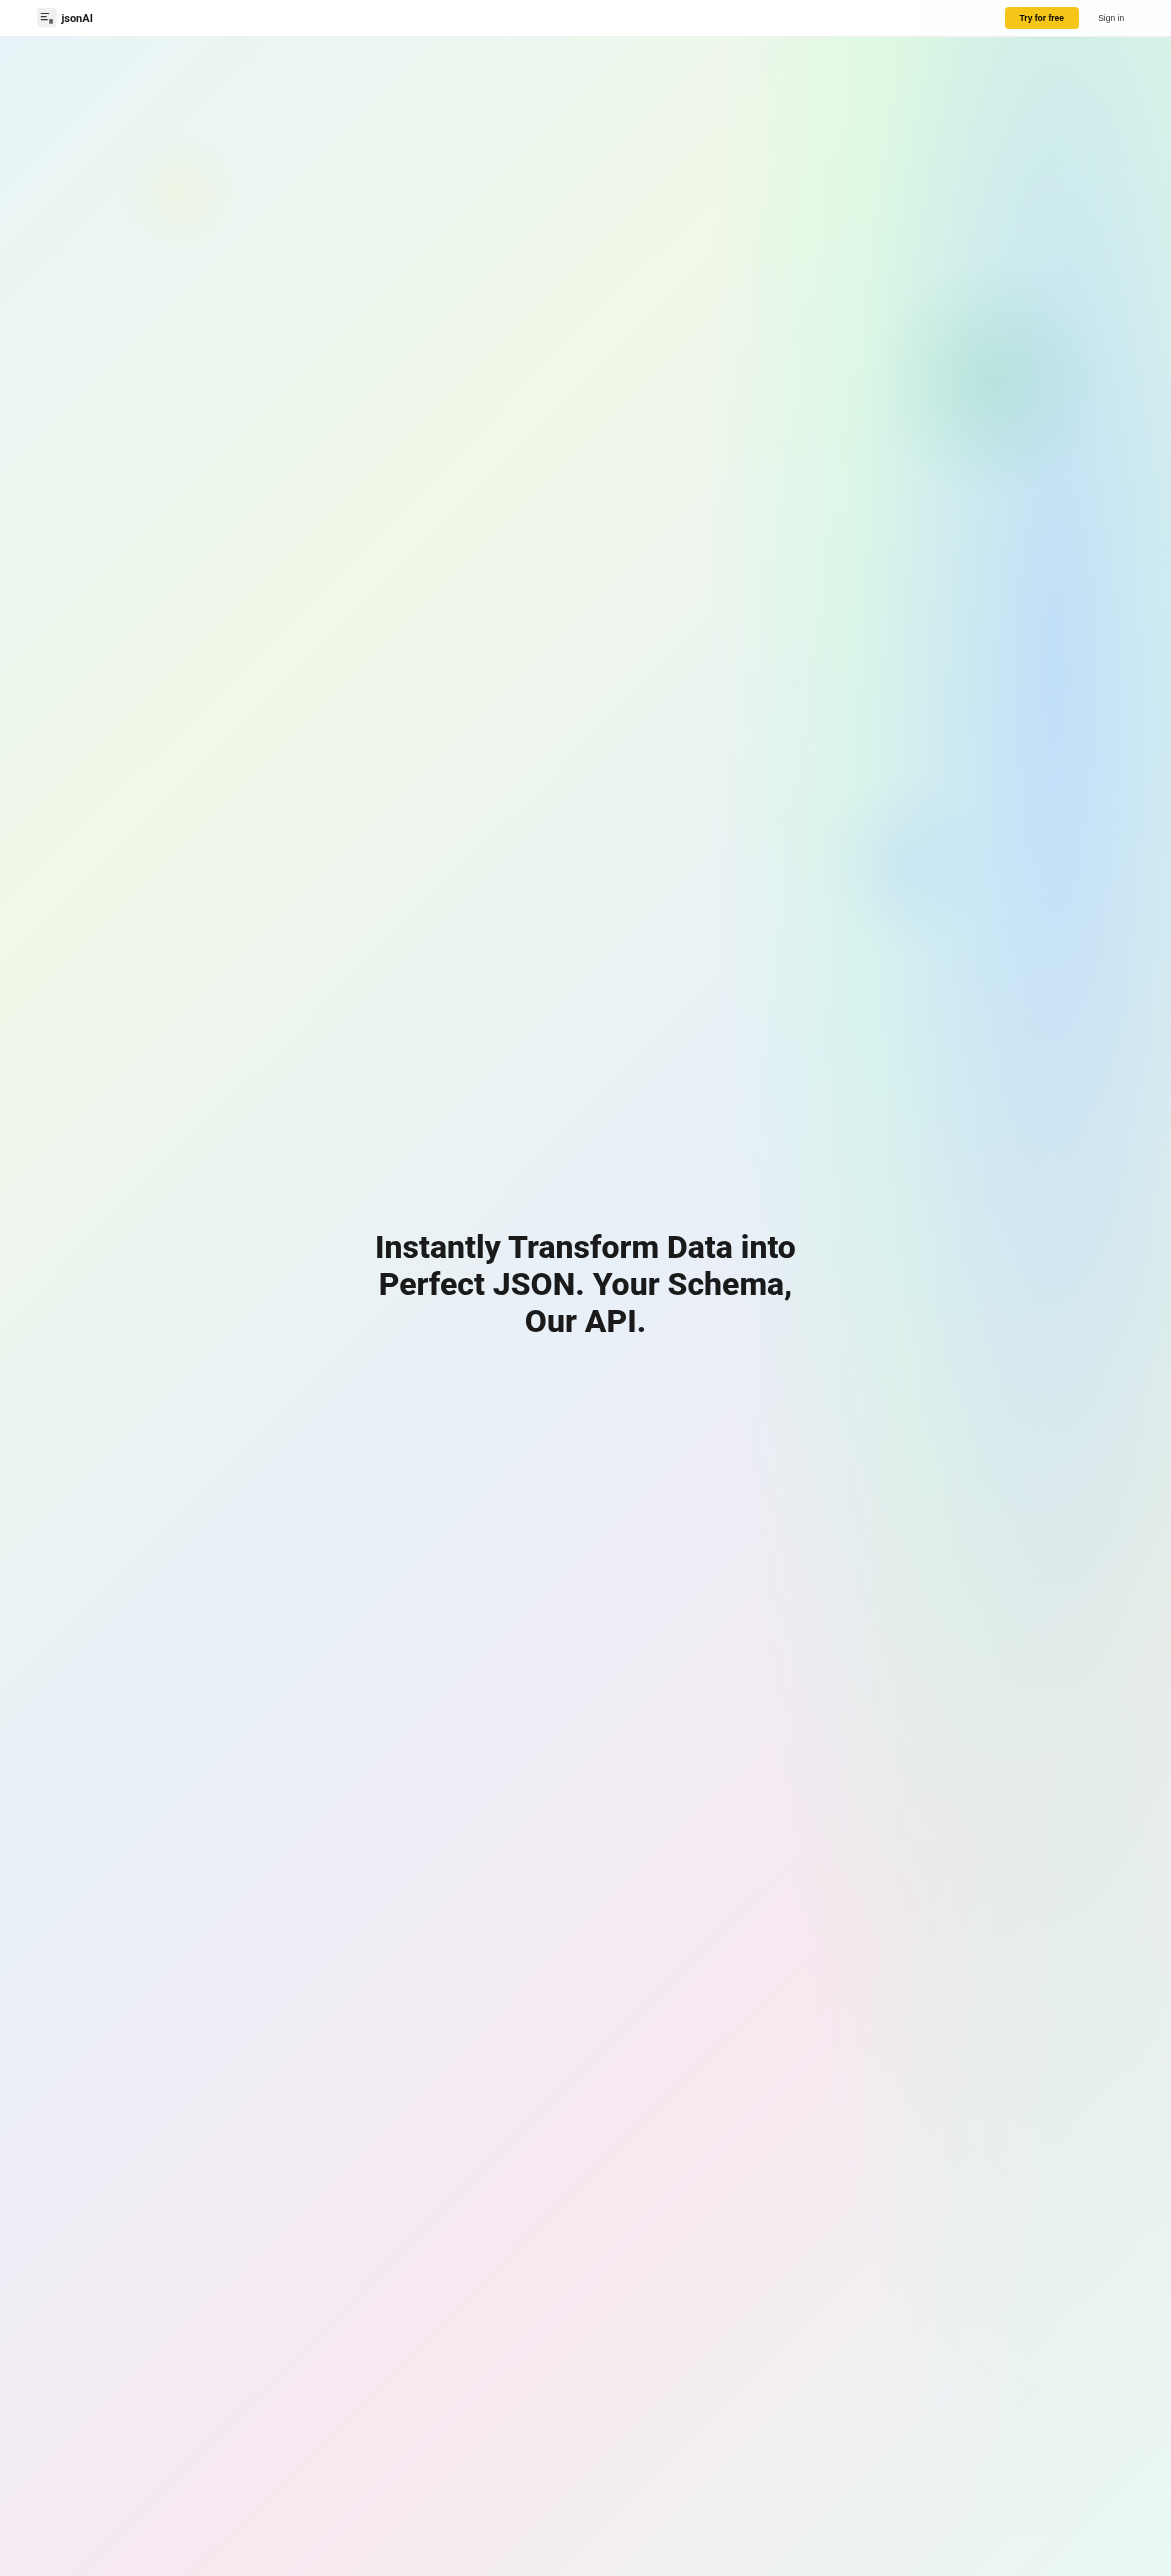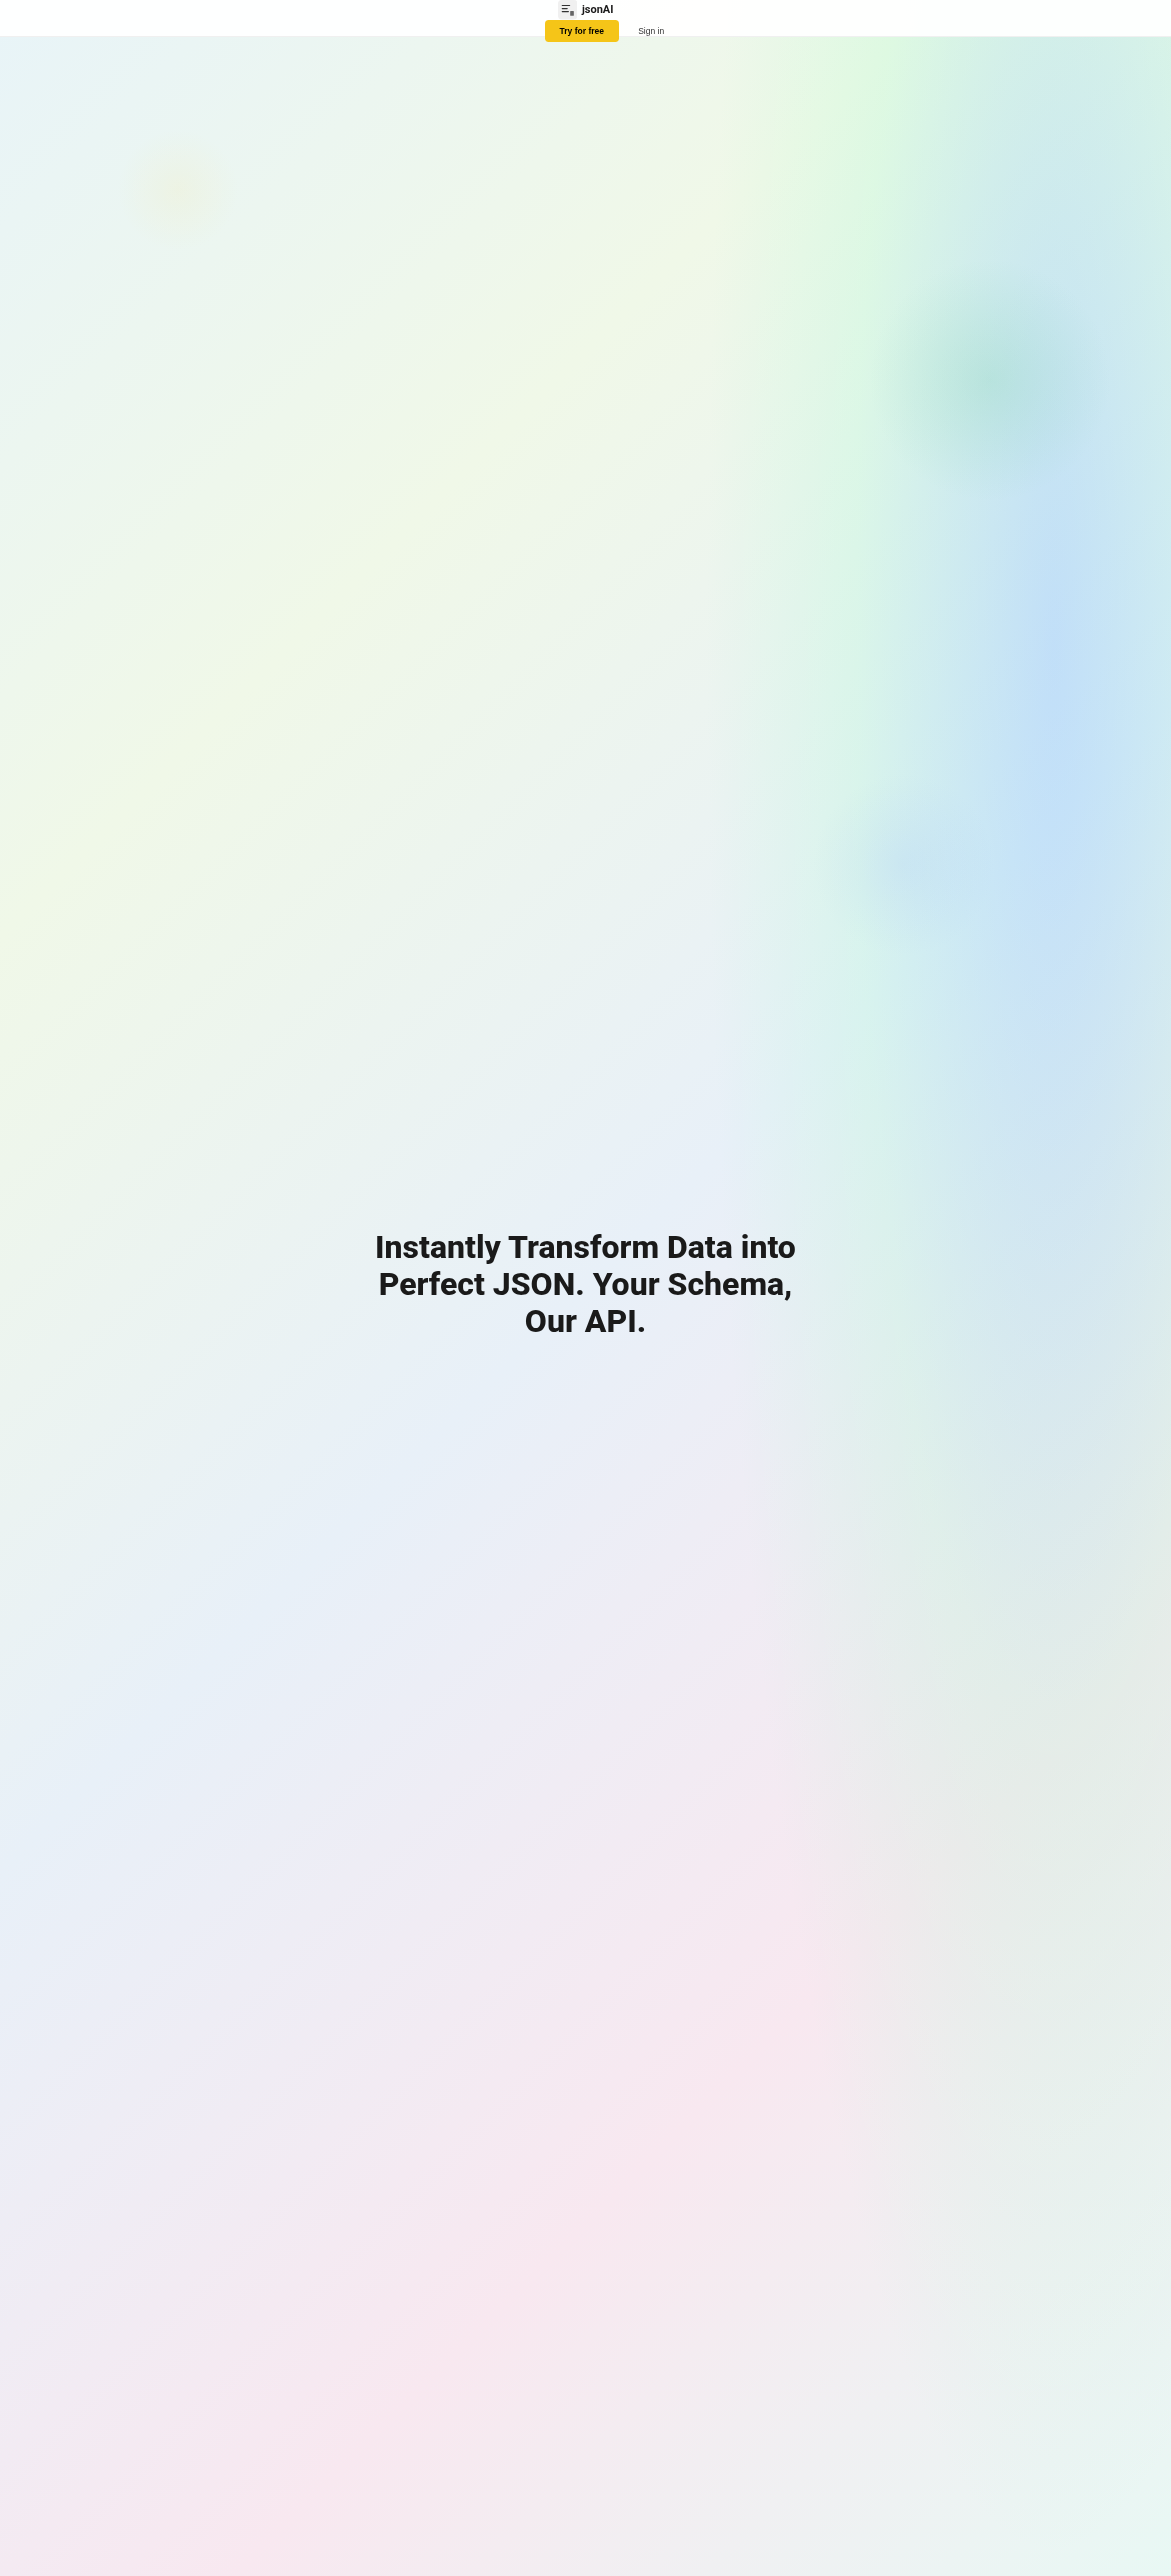--- a/index.html
+++ b/index.html
@@ -4,21 +4,20 @@
   <style>
     * { margin: 0; padding: 0; box-sizing: border-box; }
     body { font-family: -apple-system, BlinkMacSystemFont, 'Segoe UI', Roboto, sans-serif; background: #fff; color: #1a1a1a; }
 
     
     nav {
       position: fixed; top: 0; left: 0; right: 0; z-index: 100;
       display: flex; align-items: center; justify-content: space-between;
       padding: 0 37px; height: 37px; background: rgba(255,255,255,0.95);
       border-bottom: 0.6px solid #f0f0f0;
-      flex-direction: column;
     }
     .nav-logo { display: flex; align-items: center; gap: 4.9px; font-weight: 700; font-size: 11px; }
     .logo-icon { width: 19.5px; height: 19.5px; }
     .nav-actions { display: flex; align-items: center; gap: 9.8px; padding-left: 48px; }
     .btn-primary {
       background: #f5c518; color: #000; border: none; border-radius: 3.7px;
       padding: 6.1px 14.6px; font-size: 8.5px; font-weight: 600; cursor: pointer;
     }
     .btn-secondary {
       background: transparent; color: #333; border: none;

